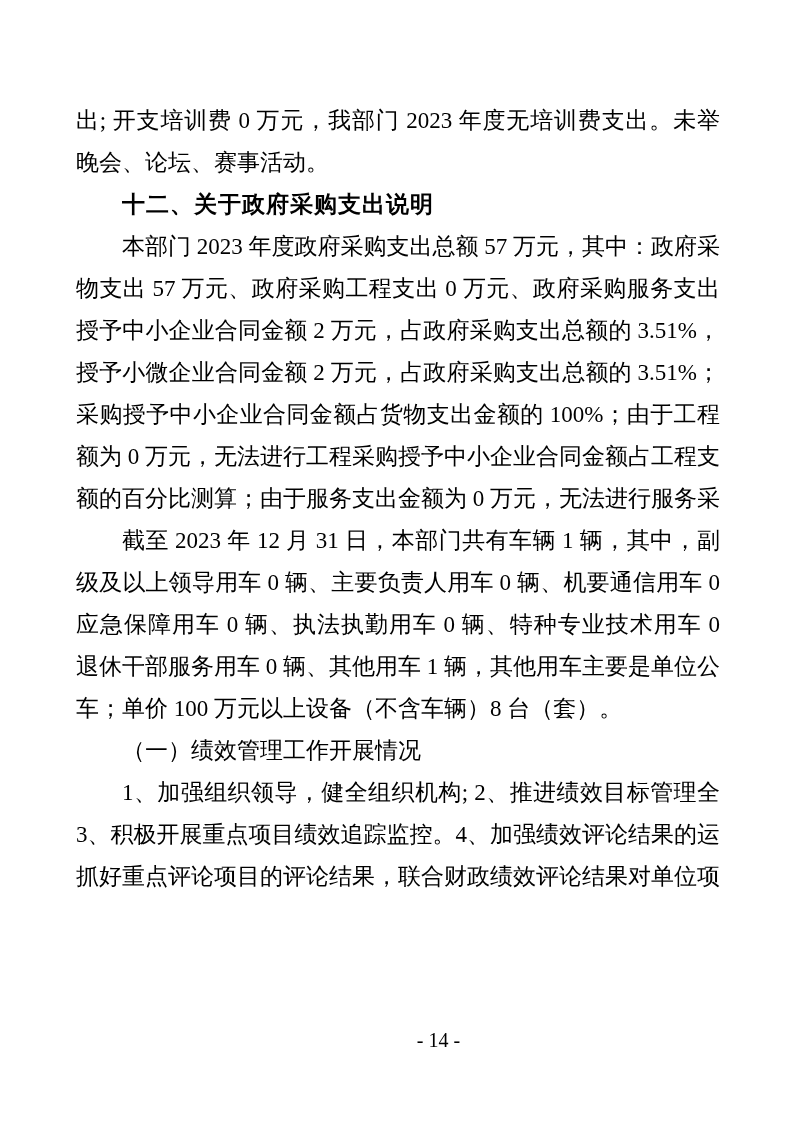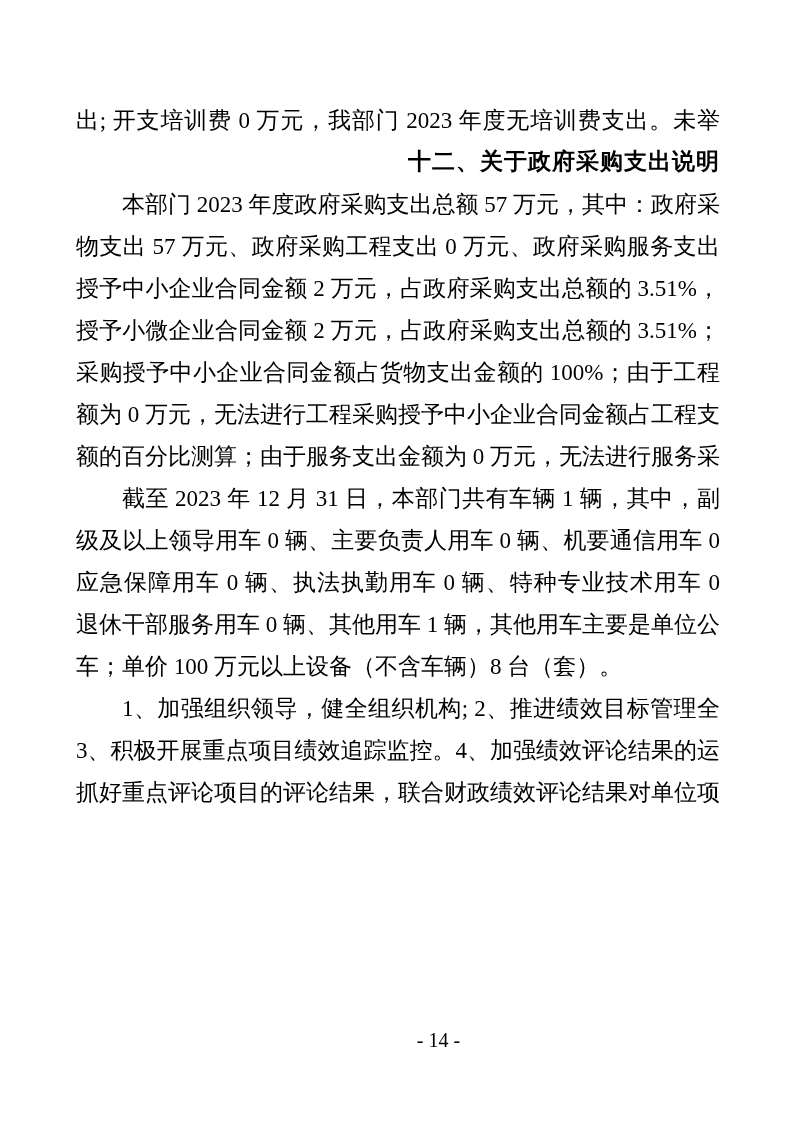--- a/index.html
+++ b/index.html
@@ -32,55 +32,56 @@
   }
   .line.stretch {
     text-align: justify;
     text-align-last: justify;
   }
   .line.indent {
     text-indent: 46px;
   }
   .line.heading {
     font-weight: 700;
-    font-family: Liberation Mono, monospace;
+    font-family: Liberation Serif, serif;
     letter-spacing: 1px;
-    text-align: right;
   }
   .footer {
     position: absolute;
     left: 0;
     top: 1030px;
     width: 100%;
     text-align: center;
     font-size: 20px;
     line-height: 20px;
     font-family: "Liberation Serif", "DejaVu Serif", serif;
     color: #000000;
     margin-left: 42px;
   }
 </style>
 </head>
 <body>
 
 <div class="page">
   <div class="content">
     <p class="line stretch">出; 开支培训费 0 万元，我部门 2023 年度无培训费支出。未举办节庆、</p>
+    <p class="line">晚会、论坛、赛事活动。</p>
     <p class="line heading indent">十二、关于政府采购支出说明</p>
     <p class="line stretch indent">本部门 2023 年度政府采购支出总额 57 万元，其中：政府采购货</p>
     <p class="line stretch">物支出 57 万元、政府采购工程支出 0 万元、政府采购服务支出 0 万元。</p>
     <p class="line stretch">授予中小企业合同金额 2 万元，占政府采购支出总额的 3.51%，其中:</p>
     <p class="line stretch">授予小微企业合同金额 2 万元，占政府采购支出总额的 3.51%；货物</p>
     <p class="line stretch">采购授予中小企业合同金额占货物支出金额的 100%；由于工程支出金</p>
     <p class="line stretch">额为 0 万元，无法进行工程采购授予中小企业合同金额占工程支出金</p>
     <p class="line stretch">额的百分比测算；由于服务支出金额为 0 万元，无法进行服务采购授</p>
     <p class="line stretch indent">截至 2023 年 12 月 31 日，本部门共有车辆 1 辆，其中，副部（省）</p>
     <p class="line stretch">级及以上领导用车 0 辆、主要负责人用车 0 辆、机要通信用车 0 辆、</p>
     <p class="line stretch">应急保障用车 0 辆、执法执勤用车 0 辆、特种专业技术用车 0 辆、离</p>
     <p class="line stretch">退休干部服务用车 0 辆、其他用车 1 辆，其他用车主要是单位公务用</p>
     <p class="line">车；单价 100 万元以上设备（不含车辆）8 台（套）。</p>
+    <p class="line indent">（一）绩效管理工作开展情况</p>
     <p class="line stretch indent">1、加强组织领导，健全组织机构; 2、推进绩效目标管理全覆盖;</p>
     <p class="line stretch">3、积极开展重点项目绩效追踪监控。4、加强绩效评论结果的运用。</p>
     <p class="line stretch">抓好重点评论项目的评论结果，联合财政绩效评论结果对单位项目的</p>
   </div>
 
   <div class="footer">- 14 -</div>
 </div>
 
 </body></html>

